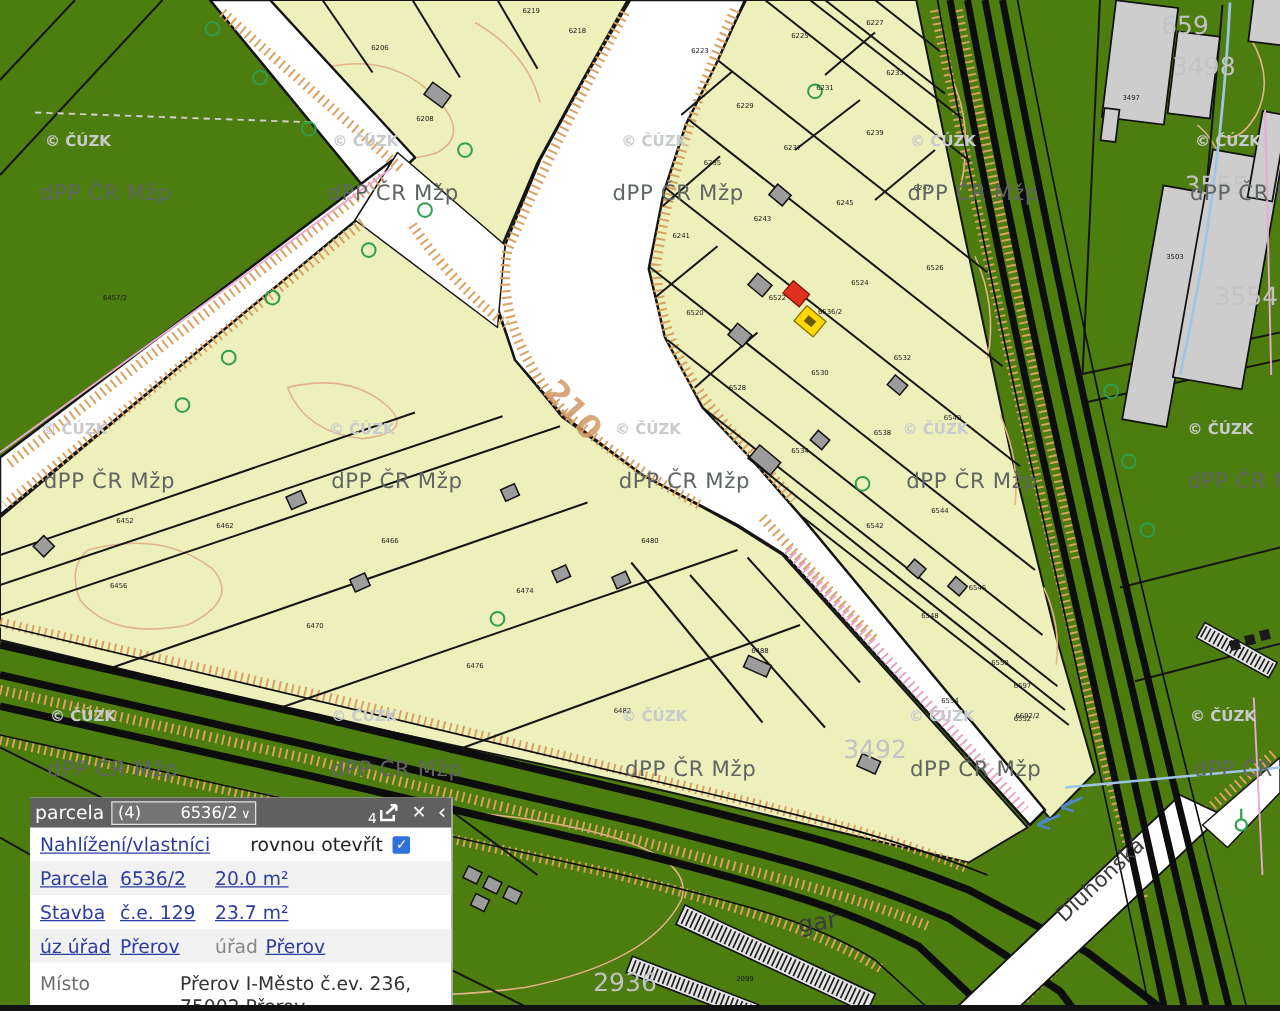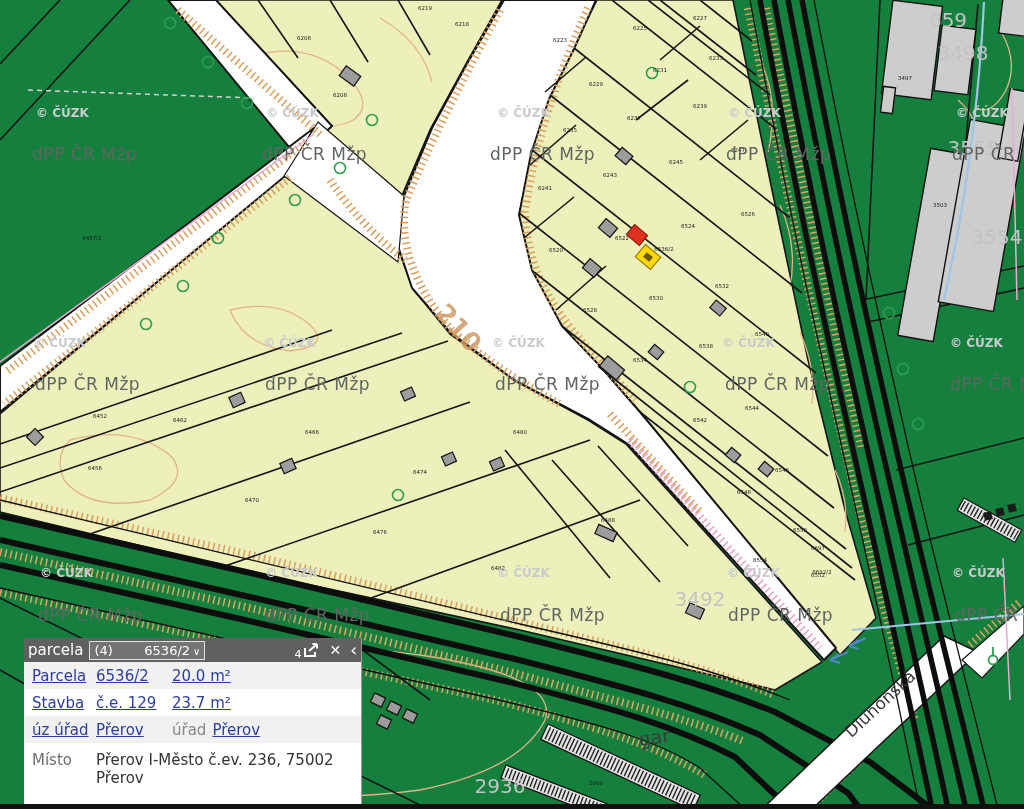--- a/index.html
+++ b/index.html
@@ -1,16 +1,16 @@
 <!DOCTYPE html>
 <html><head>
 <meta charset="utf-8">
 <style>
   html,body{margin:0;padding:0;background:#888;}
-  #stage{position:relative;width:1024px;height:809px;overflow:hidden;background:#15803d;
+  #stage{position:relative;width:1024px;height:809px;overflow:hidden;background:#4d7c0f;
          font-family:"DejaVu Sans","Liberation Sans",sans-serif;}
   #mapsvg{position:absolute;left:0;top:0;}
   
   #panel{position:absolute;left:0;top:638px;width:337px;height:168px;background:#fff;
          border-right:1px solid #9a9a9a;font-size:15px;color:#222;margin-left:24px;}
   #panel-header{height:24px;background:#606060;display:flex;align-items:center;color:#fff;
                 padding:0 4px;box-sizing:border-box;}
   #panel-title{font-size:15px;margin-right:6px;}
   #panel-dropdown{display:flex;align-items:center;justify-content:space-between;
                   width:106px;height:17px;background:#747474;border:1px solid #e0e0e0;
@@ -23,21 +23,21 @@
   .prow.alt{background:#f1f1f1;}
   .prow .c1{width:64px;flex:none;}
   .prow .c2{width:76px;flex:none;}
   .prow a{color:#2b3da0;text-decoration:underline;cursor:pointer;}
   .muted{color:#878787;margin-right:6px;}
   .mlabel{color:#6e6e6e;}
   .mval{color:#333;}
   #chk{width:14px;height:14px;background:#2f71d9;border-radius:2px;color:#fff;font-size:11px;
        line-height:14px;text-align:center;margin-left:8px;cursor:pointer;}
   #bottombar{position:absolute;left:0;top:804px;width:1024px;height:5px;background:#111;}
-  .prow:last-child{height:32px;align-items:flex-start;padding-top:8px;}
+  .prow:last-child{height:32px;align-items:flex-start;padding-top:8px;gap:48px;}
 </style>
 </head>
 <body>
 
 <div id="stage">
 <svg id="mapsvg" width="1024" height="809" viewBox="0 0 1024 809">
 
   <g fill="#eef0bc" stroke="#161616" stroke-width="1.6" stroke-linejoin="round">
     <polygon points="196,0 502,0 466,64 430,130 400,200 310,152 232,56"></polygon>
     <polygon points="597,0 733,0 772,190 808,360 845,510 876,618 840,655 640,412 598,365 560,324 530,268 518,214 530,152 548,98 572,50"></polygon>
@@ -376,20 +376,25 @@
       <span id="share-count">4</span>
       <svg width="17" height="15" viewBox="0 0 17 15" style="cursor:pointer">
         <path d="M2,5 L2,13 L12,13 L12,9" fill="none" stroke="#fff" stroke-width="2"></path>
         <path d="M6,8 L14,1 M14,1 L9.5,1 M14,1 L14,5.5" fill="none" stroke="#fff" stroke-width="2"></path>
       </svg>
       <span class="tool">✕</span>
       <span class="tool" style="font-size:17px">‹</span>
     </div>
   </div>
 
+  <div class="prow">
+    <a>Nahlížení/vlastníci</a>
+    <span style="margin-left:32px">rovnou otevřít</span>
+    <span id="chk">✓</span>
+  </div>
 
   <div class="prow alt">
     <span class="c1"><a>Parcela</a></span>
     <span class="c2"><a>6536/2</a></span>
     <a>20.0 m²</a>
   </div>
 
   <div class="prow">
     <span class="c1"><a>Stavba</a></span>
     <span class="c2"><a>č.e. 129</a></span>

